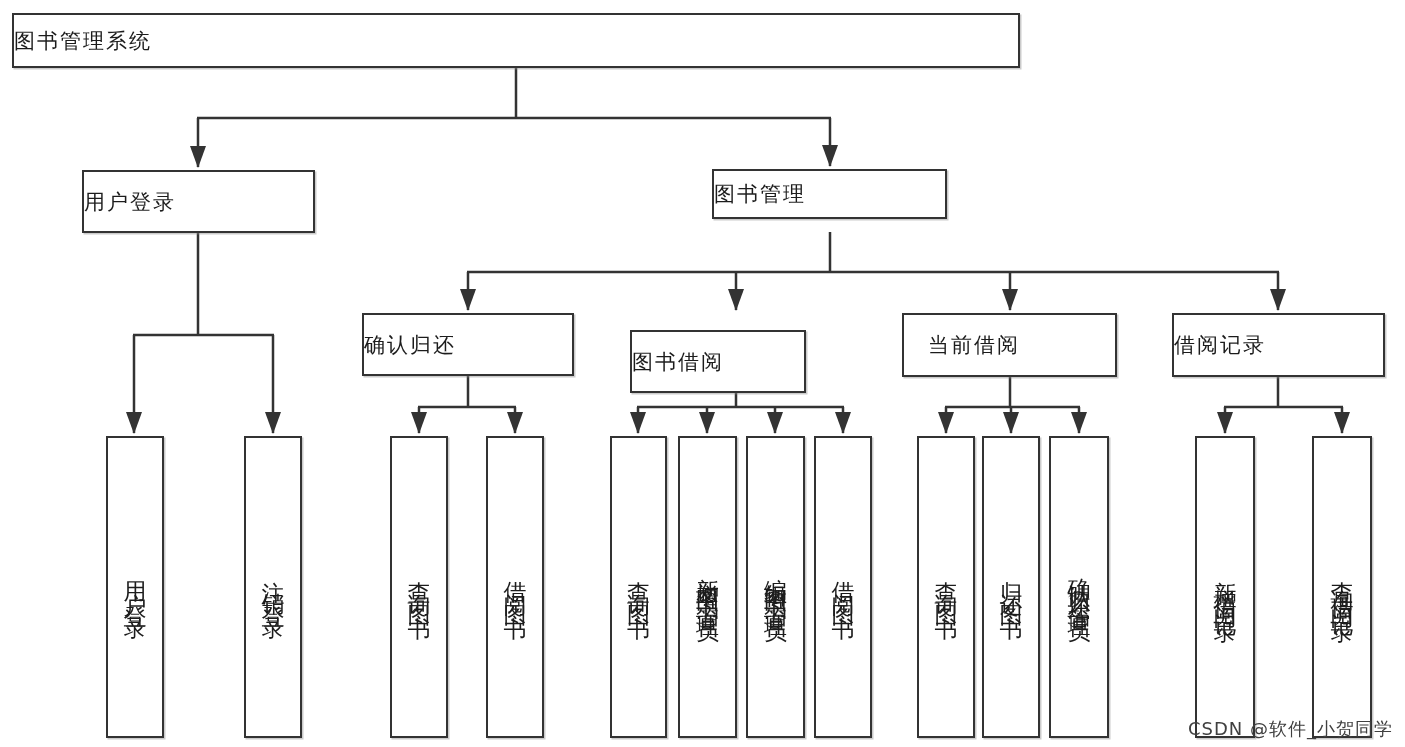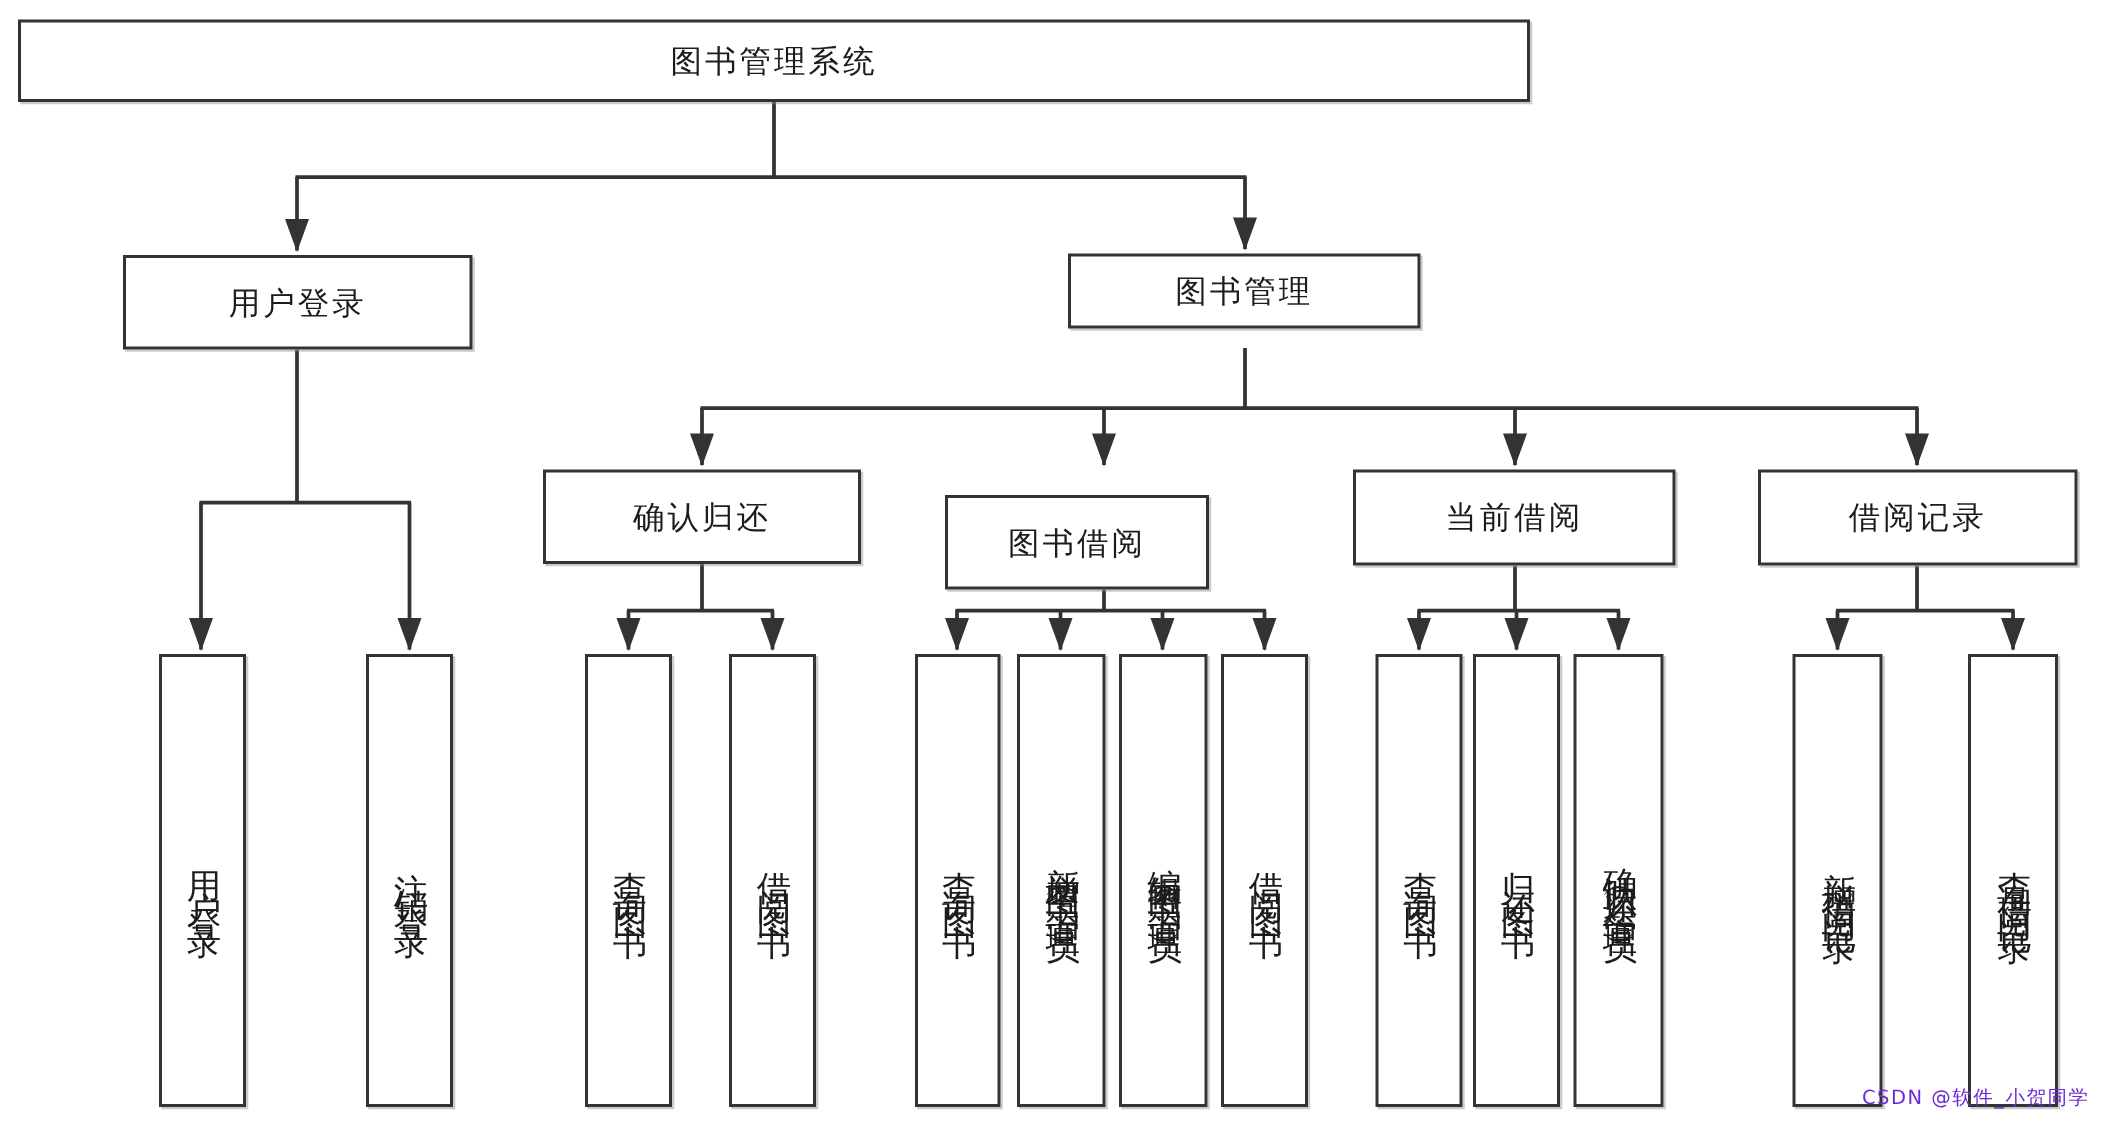--- a/index.html
+++ b/index.html
@@ -23,21 +23,20 @@
     fill: none;
   }
   .node {
     position: absolute;
     box-sizing: border-box;
     background: #ffffff;
     border: 2.5px solid #333333;
     box-shadow: 1.5px 1.5px 0 rgba(140,140,140,0.45);
     display: flex;
     align-items: center;
-    justify-content: center;
     font-size: 21px;
     letter-spacing: 2px;
     color: #1c1c1c;
     white-space: nowrap;
   }
   .leaf {
     position: absolute;
     top: 436px;
     height: 302px;
     box-sizing: border-box;
@@ -56,23 +55,23 @@
     letter-spacing: 8px;
     color: #1c1c1c;
     white-space: nowrap;
   }
   .ls-lg .vtext { letter-spacing: 12px; }
   .ls-sm .vtext { letter-spacing: 6px; }
   .watermark {
     position: absolute;
     right: 12px;
     bottom: 6px;
-    font-size: 13px;
+    font-size: 18px;
     letter-spacing: 1px;
-    color: #6d28d9;
+    color: #404040;
     z-index: 5;
   }
 </style>
 </head>
 <body>
 
 <div class="canvas">
 
   <svg class="wires" viewBox="0 0 1405 747" xmlns="http://www.w3.org/2000/svg">
     <defs>
@@ -139,21 +138,21 @@
   <div class="node" style="left:712px; top:169px; width:235px; height:50px;">
     <span>图书管理</span>
   </div>
 
   <div class="node" style="left:362px; top:313px; width:212px; height:63px;">
     <span>确认归还</span>
   </div>
   <div class="node" style="left:630px; top:330px; width:176px; height:63px;">
     <span>图书借阅</span>
   </div>
-  <div class="node" style="left:902px; top:313px; width:215px; height:64px;">
+  <div class="node" style="left:902px; top:313px; width:215px; height:64px;padding-left:24px;">
     <span>当前借阅</span>
   </div>
   <div class="node" style="left:1172px; top:313px; width:213px; height:64px;">
     <span>借阅记录</span>
   </div>
 
   <div class="leaf ls-lg" style="left:106px; width:58px;">
     <span class="vtext">用户登录</span>
   </div>
   <div class="leaf ls-lg" style="left:244px; width:58px;">

